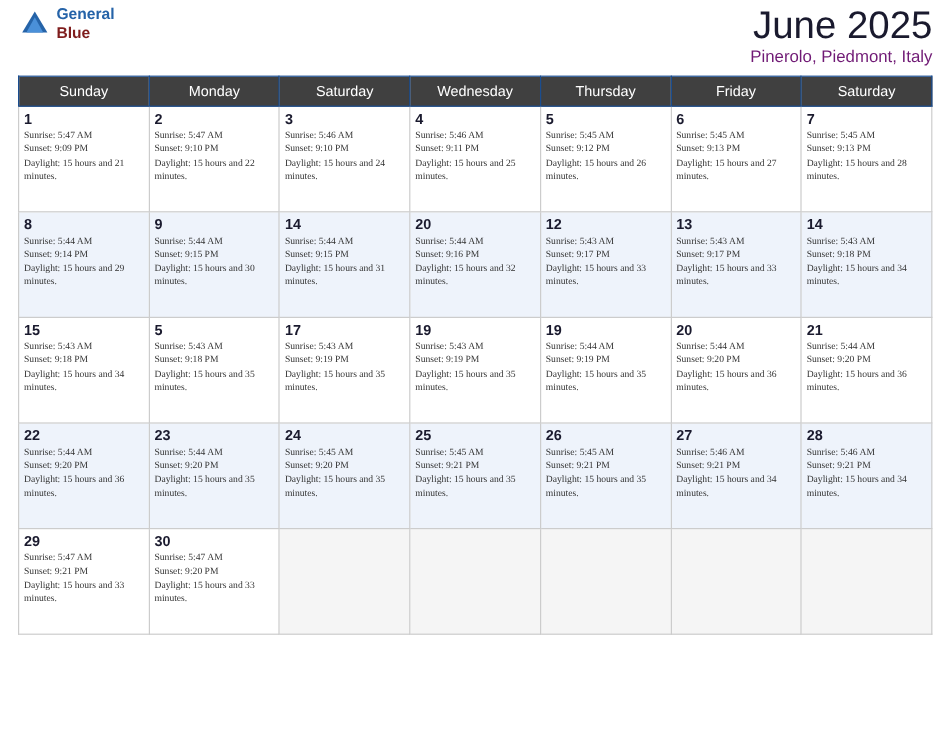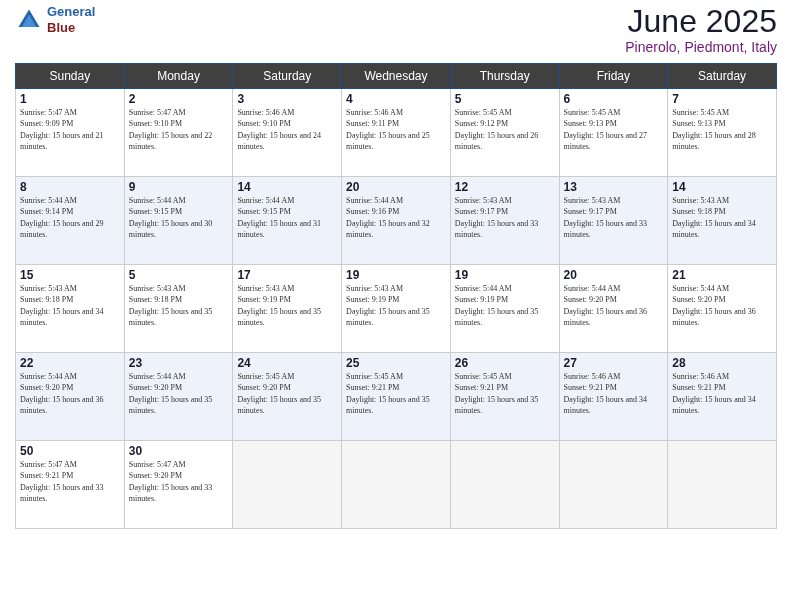--- a/index.html
+++ b/index.html
@@ -309,21 +309,21 @@
         <td>
           <span class="day-number">28</span>
           <div class="day-info">
             Sunrise: 5:46 AM<br>Sunset: 9:21 PM<br>Daylight: 15 hours and 34 minutes.
           </div>
         </td>
       </tr>
 
       <tr>
         <td>
-          <span class="day-number">50</span>
+          <span class="day-number">29</span>
           <div class="day-info">
             Sunrise: 5:47 AM<br>Sunset: 9:21 PM<br>Daylight: 15 hours and 33 minutes.
           </div>
         </td>
         <td>
           <span class="day-number">30</span>
           <div class="day-info">
             Sunrise: 5:47 AM<br>Sunset: 9:20 PM<br>Daylight: 15 hours and 33 minutes.
           </div>
         </td>

